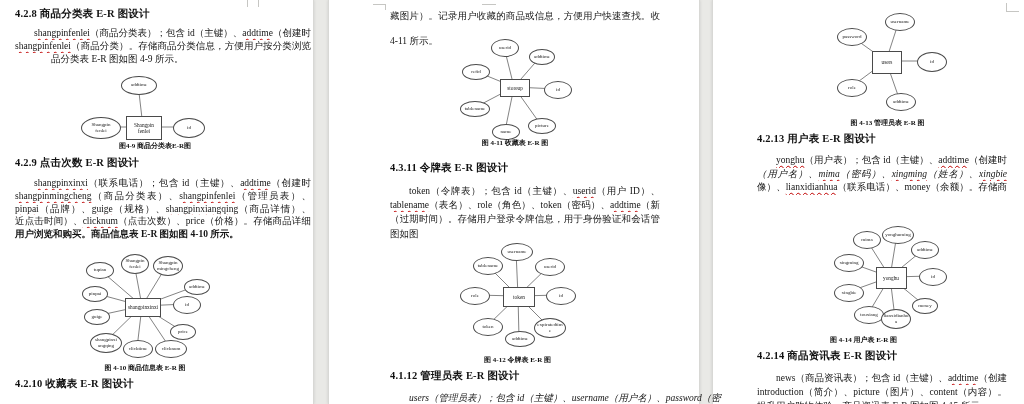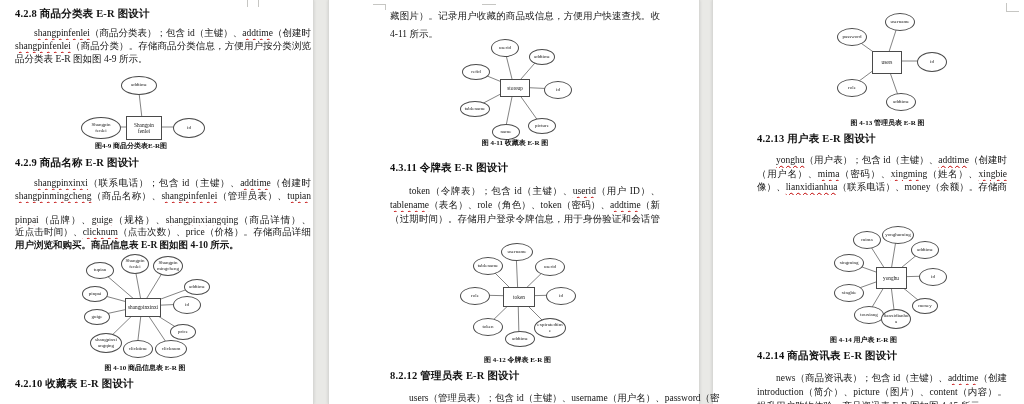--- a/index.html
+++ b/index.html
@@ -45,41 +45,41 @@
   <div class="corner-mark" style="left:247px;top:0;width:10px;height:7px;border-left-width:1px;border-right-width:1px;"></div>
   <div class="corner-mark" style="left:373px;top:4px;width:12px;height:5px;border-top-width:1px;border-right-width:1px;"></div>
   <div class="corner-mark" style="left:482px;top:4px;width:14px;height:5px;border-top-width:1px;"></div>
   <div class="corner-mark" style="left:1006px;top:3px;width:12px;height:8px;border-bottom-width:1px;border-left-width:1px;"></div>
 
   <div id="content-layer">
       <div class="blk heading" style="left: 15px; top: 7px; width: 296px;">4.2.8 商品分类表 E-R 图设计</div>
       <div class="blk para" style="left: 15px; top: 27px; width: 296px;">
         <div class="line jline" style="height: 13px; line-height: 13px; padding-left: 19px;"><span class="u">shangpinfenlei</span><span>（商品分类表）；包含 id（主键）、</span><span class="u">addtime</span><span>（创建时间）、</span></div>
         <div class="line jline" style="height: 13px; line-height: 13px;"><span class="u">shangpinfenlei</span><span>（商品分类）。存储商品分类信息，方便用户按分类浏览商品。商</span></div>
-        <div class="line" style="height: 13px; line-height: 13px;"><span>品分类表 E-R 图如图 4-9 所示。</span></div>
+        <div class="line" style="height: 13px; line-height: 13px; margin-left: 36px;"><span>品分类表 E-R 图如图 4-9 所示。</span></div>
       </div>
       <div class="diagram" style="left: 68px; top: 72px; width: 150px; height: 66px;">
         <svg width="150" height="66">
           <line x1="75" y1="55" x2="70" y2="12" stroke="#5a5a5a" stroke-width="0.75"></line>
           <line x1="75" y1="55" x2="32" y2="55" stroke="#5a5a5a" stroke-width="0.75"></line>
           <line x1="75" y1="55" x2="120" y2="55" stroke="#5a5a5a" stroke-width="0.75"></line>
         </svg>
         <div class="er-rect" style="left: 58px; top: 44px; width: 34px; height: 22px;">Shangpin
 fenlei</div>
         <div class="er-ellipse" style="left: 53px; top: 3.5px; width: 34px; height: 17px;">addtime</div>
         <div class="er-ellipse" style="left: 13px; top: 45px; width: 38px; height: 20px;">Shangpin
 fenlei</div>
         <div class="er-ellipse" style="left: 105px; top: 46px; width: 30px; height: 18px;">id</div>
       </div>
-      <div class="blk caption" style="left: 56px; top: 141px; width: 150px;">图4-9 商品分类表E-R图</div>
-      <div class="blk heading" style="left: 15px; top: 156px; width: 296px;">4.2.9 商品名称 E-R 图设计</div>
+      <div class="blk caption" style="left: 80px; top: 141px; width: 150px;">图4-9 商品分类表E-R图</div>
+      <div class="blk heading" style="left: 15px; top: 156px; width: 296px;">4.2.9 点击次数 E-R 图设计</div>
       <div class="blk para" style="left: 15px; top: 177px; width: 296px;">
         <div class="line jline" style="height: 12.8px; line-height: 12.8px; padding-left: 19px;"><span class="u">shangpinxinxi</span><span>（联系电话）；包含 id（主键）、</span><span class="u">addtime</span><span>（创建时间）、</span></div>
-        <div class="line jline" style="height: 12.8px; line-height: 12.8px;"><span class="u">shangpinmingcheng</span><span>（商品名称）、</span><span class="u">shangpinfenlei</span><span>（管理员表）、</span><span class="u">tupian</span></div>
-        <div class="line jline" style="height: 12.8px; line-height: 12.8px; margin-top: 11px;"><span class="u">pinpai</span><span>（品牌）、</span><span class="u">guige</span><span>（规格）、</span><span class="u">shangpinxiangqing</span><span>（商品详情）、</span></div>
+        <div class="line jline" style="height: 12.8px; line-height: 12.8px;"><span class="u">shangpinmingcheng</span><span>（商品分类表）、</span><span class="u">shangpinfenlei</span><span>（管理员表）、</span><span class="u">tupian</span></div>
+        <div class="line jline" style="height: 12.8px; line-height: 12.8px;"><span class="u">pinpai</span><span>（品牌）、</span><span class="u">guige</span><span>（规格）、</span><span class="u">shangpinxiangqing</span><span>（商品详情）、</span></div>
         <div class="line jline" style="height: 12.8px; line-height: 12.8px;"><span>近点击时间）、</span><span class="u">clicknum</span><span>（点击次数）、price（价格）。存储商品详细信息，供</span></div>
         <div class="line" style="height: 12.8px; line-height: 12.8px; font-weight: bold;"><span>用户浏览和购买。商品信息表 E-R 图如图 4-10 所示。</span></div>
       </div>
       <div class="diagram" style="left: 75px; top: 250px; width: 140px; height: 110px;">
         <svg width="140" height="110">
           <line x1="67" y1="56" x2="24" y2="19" stroke="#5a5a5a" stroke-width="0.75"></line>
           <line x1="67" y1="56" x2="59" y2="13" stroke="#5a5a5a" stroke-width="0.75"></line>
           <line x1="67" y1="56" x2="92" y2="15" stroke="#5a5a5a" stroke-width="0.75"></line>
           <line x1="67" y1="56" x2="121" y2="36" stroke="#5a5a5a" stroke-width="0.75"></line>
           <line x1="67" y1="56" x2="19" y2="43" stroke="#5a5a5a" stroke-width="0.75"></line>
@@ -103,21 +103,21 @@
         <div class="er-ellipse" style="left: 95px; top: 74px; width: 24px; height: 14px;">price</div>
         <div class="er-ellipse" style="left: 15px; top: 83px; width: 30px; height: 18px;">shangpinxi
 angqing</div>
         <div class="er-ellipse" style="left: 48px; top: 90px; width: 28px; height: 16px;">clicktime</div>
         <div class="er-ellipse" style="left: 80px; top: 90px; width: 30px; height: 16px;">clicknum</div>
       </div>
       <div class="blk caption" style="left: 75px; top: 363px; width: 140px;">图 4-10 商品信息表 E-R 图</div>
       <div class="blk heading" style="left: 15px; top: 377px; width: 296px; font-family: Liberation Serif, serif;">4.2.10 收藏表 E-R 图设计</div>
       <div class="blk para" style="left: 390px; top: 7px; width: 270px;">
         <div class="line jline" style="height: 18px; line-height: 18px;"><span>藏图片）。记录用户收藏的商品或信息，方便用户快速查找。收藏表 E-R 图如图</span></div>
-        <div class="line" style="height: 18px; line-height: 18px;"><span>4-11 所示。</span></div>
+        <div class="line" style="height: 18px; line-height: 18px; margin-top: 7px;"><span>4-11 所示。</span></div>
       </div>
       <div class="diagram" style="left: 450px; top: 38px; width: 130px; height: 100px;">
         <svg width="130" height="100">
           <line x1="64" y1="49" x2="54" y2="9" stroke="#5a5a5a" stroke-width="0.75"></line>
           <line x1="64" y1="49" x2="91" y2="18" stroke="#5a5a5a" stroke-width="0.75"></line>
           <line x1="64" y1="49" x2="25" y2="33" stroke="#5a5a5a" stroke-width="0.75"></line>
           <line x1="64" y1="49" x2="107" y2="51" stroke="#5a5a5a" stroke-width="0.75"></line>
           <line x1="64" y1="49" x2="24" y2="70" stroke="#5a5a5a" stroke-width="0.75"></line>
           <line x1="64" y1="49" x2="91" y2="87" stroke="#5a5a5a" stroke-width="0.75"></line>
           <line x1="64" y1="49" x2="55" y2="93" stroke="#5a5a5a" stroke-width="0.75"></line>
@@ -130,20 +130,21 @@
         <div class="er-ellipse" style="left: 10px; top: 63px; width: 28px; height: 14px;">tablename</div>
         <div class="er-ellipse" style="left: 78px; top: 80px; width: 26px; height: 14px;">picture</div>
         <div class="er-ellipse" style="left: 42px; top: 86px; width: 26px; height: 14px;">name</div>
       </div>
       <div class="blk caption" style="left: 450px; top: 138px; width: 130px;">图 4-11 收藏表 E-R 图</div>
       <div class="blk heading" style="left: 390px; top: 161px; width: 270px;">4.3.11 令牌表 E-R 图设计</div>
       <div class="blk para" style="left: 390px; top: 184px; width: 270px;">
         <div class="line jline" style="height: 14.2px; line-height: 14.2px; padding-left: 19px;"><span>token（令牌表）；包含 id（主键）、</span><span class="u">userid</span><span>（用户 ID）、username（用户名）、</span></div>
         <div class="line jline" style="height: 14.2px; line-height: 14.2px;"><span class="u">tablename</span><span>（表名）、role（角色）、token（密码）、</span><span class="u">addtime</span><span>（新增时间）、</span></div>
         <div class="line jline" style="height: 14.2px; line-height: 14.2px;"><span>（过期时间）。存储用户登录令牌信息，用于身份验证和会话管理。令牌表 E-R</span></div>
+        <div class="line" style="height: 14.2px; line-height: 14.2px;"><span>图如图</span></div>
       </div>
       <div class="diagram" style="left: 450px; top: 241px; width: 135px; height: 108px;">
         <svg width="135" height="108">
           <line x1="68" y1="55" x2="66" y2="10" stroke="#5a5a5a" stroke-width="0.75"></line>
           <line x1="68" y1="55" x2="37" y2="24" stroke="#5a5a5a" stroke-width="0.75"></line>
           <line x1="68" y1="55" x2="99" y2="25" stroke="#5a5a5a" stroke-width="0.75"></line>
           <line x1="68" y1="55" x2="24" y2="54" stroke="#5a5a5a" stroke-width="0.75"></line>
           <line x1="68" y1="55" x2="110" y2="54" stroke="#5a5a5a" stroke-width="0.75"></line>
           <line x1="68" y1="55" x2="37" y2="85" stroke="#5a5a5a" stroke-width="0.75"></line>
           <line x1="68" y1="55" x2="69" y2="97" stroke="#5a5a5a" stroke-width="0.75"></line>
@@ -154,44 +155,44 @@
         <div class="er-ellipse" style="left: 23px; top: 16px; width: 28px; height: 16px;">tablename</div>
         <div class="er-ellipse" style="left: 85px; top: 17px; width: 28px; height: 16px;">userid</div>
         <div class="er-ellipse" style="left: 10px; top: 46px; width: 28px; height: 16px;">role</div>
         <div class="er-ellipse" style="left: 96px; top: 46px; width: 28px; height: 16px;">id</div>
         <div class="er-ellipse" style="left: 23px; top: 77px; width: 28px; height: 16px;">token</div>
         <div class="er-ellipse" style="left: 55px; top: 90px; width: 28px; height: 14px;">addtime</div>
         <div class="er-ellipse" style="left: 84px; top: 77px; width: 30px; height: 18px;">expiratedtim
 e</div>
       </div>
       <div class="blk caption" style="left: 450px; top: 355px; width: 135px;">图 4-12 令牌表 E-R 图</div>
-      <div class="blk heading" style="left: 390px; top: 369px; width: 270px;">8.2.12 管理员表 E-R 图设计</div>
+      <div class="blk heading" style="left: 390px; top: 369px; width: 270px;">4.1.12 管理员表 E-R 图设计</div>
       <div class="blk para" style="left: 390px; top: 391px; width: 270px;">
-        <div class="line" style="height: 14px; line-height: 14px; padding-left: 19px;"><span>users（管理员表）；包含 id（主键）、username（用户名）、password（密</span></div>
+        <div class="line" style="height: 14px; line-height: 14px; padding-left: 19px; font-style: italic;"><span>users（管理员表）；包含 id（主键）、username（用户名）、password（密</span></div>
       </div>
       <div class="diagram" style="left: 820px; top: 6px; width: 135px; height: 105px;">
         <svg width="135" height="105">
           <line x1="66" y1="55" x2="79" y2="15" stroke="#5a5a5a" stroke-width="0.75"></line>
           <line x1="66" y1="55" x2="31" y2="30" stroke="#5a5a5a" stroke-width="0.75"></line>
           <line x1="66" y1="55" x2="111" y2="55" stroke="#5a5a5a" stroke-width="0.75"></line>
           <line x1="66" y1="55" x2="31" y2="81" stroke="#5a5a5a" stroke-width="0.75"></line>
           <line x1="66" y1="55" x2="80" y2="95" stroke="#5a5a5a" stroke-width="0.75"></line>
         </svg>
         <div class="er-rect" style="left: 52px; top: 44.5px; width: 28px; height: 21px;">users</div>
         <div class="er-ellipse" style="left: 65px; top: 7px; width: 28px; height: 16px;">username</div>
         <div class="er-ellipse" style="left: 17px; top: 22px; width: 28px; height: 16px;">password</div>
         <div class="er-ellipse" style="left: 97px; top: 46px; width: 28px; height: 18px;">id</div>
         <div class="er-ellipse" style="left: 17px; top: 73px; width: 28px; height: 16px;">role</div>
         <div class="er-ellipse" style="left: 66px; top: 87px; width: 28px; height: 16px;">addtime</div>
       </div>
       <div class="blk caption" style="left: 820px; top: 118px; width: 135px;">图 4-13 管理员表 E-R 图</div>
       <div class="blk heading" style="left: 757px; top: 132px; width: 250px;">4.2.13 用户表 E-R 图设计</div>
       <div class="blk para" style="left: 757px; top: 154px; width: 250px;">
         <div class="line jline" style="height: 13.5px; line-height: 13.5px; padding-left: 19px;"><span class="u">yonghu</span><span>（用户表）；包含 id（主键）、</span><span class="u">addtime</span><span>（创建时间）、</span></div>
-        <div class="line jline" style="height: 13.5px; line-height: 13.5px;"><span>（用户名）、</span><span class="u">mima</span><span>（密码）、</span><span class="u">xingming</span><span>（姓名）、</span><span class="u">xingbie</span></div>
+        <div class="line jline" style="height: 13.5px; line-height: 13.5px; font-style: italic;"><span>（用户名）、</span><span class="u">mima</span><span>（密码）、</span><span class="u">xingming</span><span>（姓名）、</span><span class="u">xingbie</span></div>
         <div class="line jline" style="height: 13.5px; line-height: 13.5px;"><span>像）、</span><span class="u">lianxidianhua</span><span>（联系电话）、money（余额）。存储商城普通用户信息，</span></div>
       </div>
       <div class="diagram" style="left: 820px; top: 226px; width: 135px; height: 102px;">
         <svg width="135" height="102">
           <line x1="70" y1="51" x2="46" y2="13" stroke="#5a5a5a" stroke-width="0.75"></line>
           <line x1="70" y1="51" x2="77" y2="8" stroke="#5a5a5a" stroke-width="0.75"></line>
           <line x1="70" y1="51" x2="104" y2="23" stroke="#5a5a5a" stroke-width="0.75"></line>
           <line x1="70" y1="51" x2="28" y2="36" stroke="#5a5a5a" stroke-width="0.75"></line>
           <line x1="70" y1="51" x2="112" y2="50" stroke="#5a5a5a" stroke-width="0.75"></line>
           <line x1="70" y1="51" x2="28" y2="66" stroke="#5a5a5a" stroke-width="0.75"></line>

